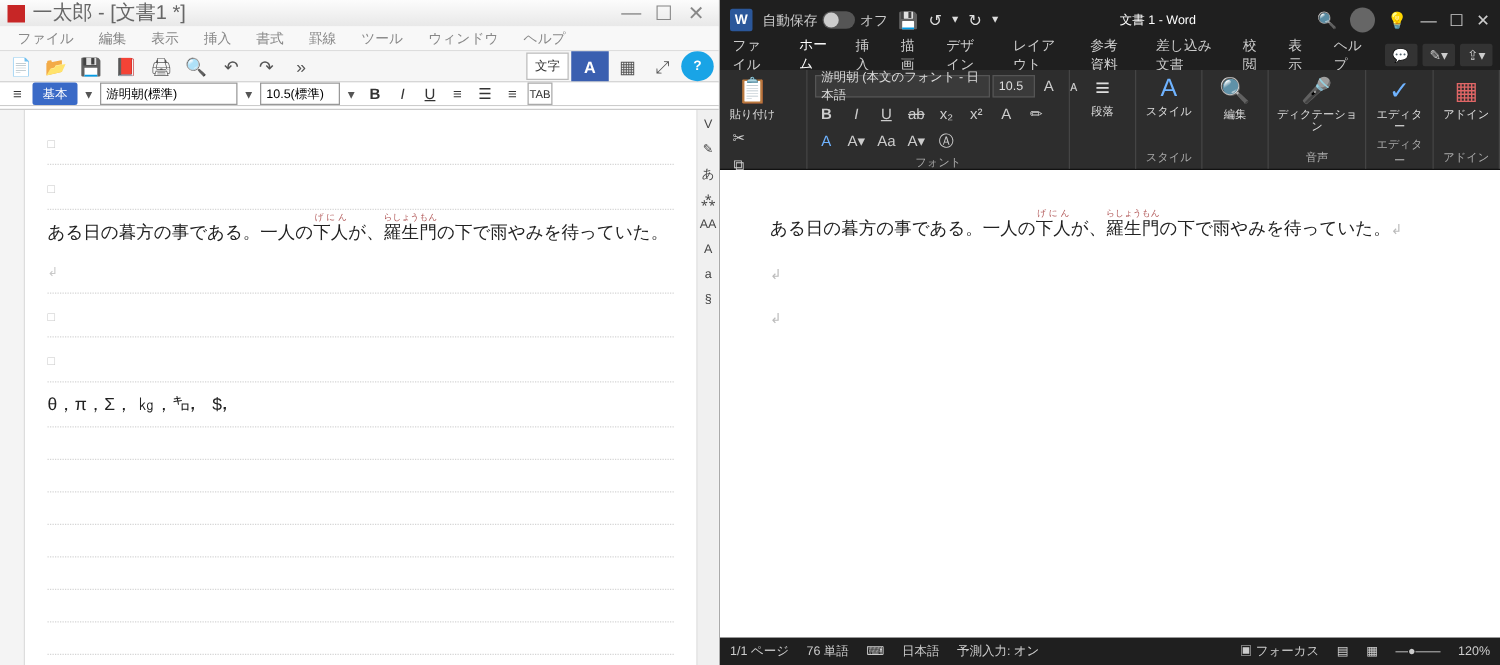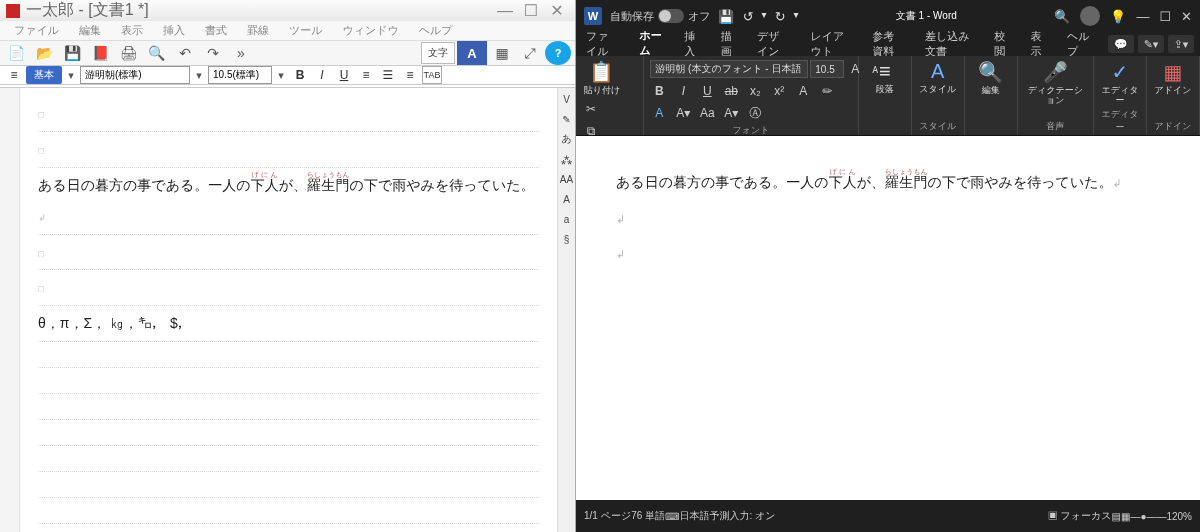--- a/index.html
+++ b/index.html
@@ -41,37 +41,37 @@
   .r-title .wordlogo { width: 18px; height: 18px; background: #2b579a; color: #fff; font-size: 11px; font-weight: bold; display: flex; align-items: center; justify-content: center; border-radius: 2px; }
   .r-title .autosave { display: flex; align-items: center; gap: 4px; }
   .r-title .toggle { width: 26px; height: 14px; border-radius: 7px; background: #555; position: relative; }
   .r-title .toggle::after { content: ""; position: absolute; left: 1px; top: 1px; width: 12px; height: 12px; border-radius: 50%; background: #ccc; }
   .r-title .qat { display: flex; gap: 8px; font-size: 13px; color: #ddd; }
   .r-title .doc { flex: 1; text-align: center; color: #fff; font-size: 10px; }
   .r-title .rsys { display: flex; gap: 10px; align-items: center; color: #ccc; font-size: 13px; }
   .r-title .rsys .acct { width: 20px; height: 20px; border-radius: 50%; background: #666; }
   .r-ribbonTabs { height: 24px; background: #1f1f1f; display: flex; align-items: center; padding: 0 6px; gap: 12px; color: #ccc; font-size: 11px; }
   .r-ribbonTabs .tab { padding: 2px 4px; }
-  .r-ribbonTabs .tab.active { color: #fff; border-bottom: 2px solid #4a8de0; font-weight: bold; }
+  .r-ribbonTabs .tab.active { color: #fff; border-bottom: 2px solid #4a8de0; }
   .r-ribbonTabs .rightbtns { margin-left: auto; display: flex; gap: 4px; }
   .r-ribbonTabs .rightbtns div { width: 26px; height: 18px; background: #333; border-radius: 2px; display: flex; align-items: center; justify-content: center; color: #ccc; font-size: 11px; }
   .r-ribbon { height: 80px; background: #2d2d2d; display: flex; align-items: stretch; border-bottom: 1px solid #111; }
   .r-group { border-right: 1px solid #444; padding: 4px 6px 2px; display: flex; flex-direction: column; justify-content: space-between; }
   .r-group-label { font-size: 9px; color: #aaa; text-align: center; margin-top: 2px; }
   .r-group-body { display: flex; gap: 4px; align-items: center; flex-wrap: wrap; }
   .r-icoSm { width: 18px; height: 18px; display: flex; align-items: center; justify-content: center; color: #ccc; font-size: 12px; }
   .r-fontbox { height: 18px; background: #3a3a3a; border: 1px solid #555; color: #ddd; font-size: 10px; padding: 0 4px; display: flex; align-items: center; }
   .r-vert { display: flex; flex-direction: column; align-items: center; gap: 2px; color: #ddd; min-width: 40px; }
   .r-vert .big { font-size: 20px; }
   .r-vert .lbl { font-size: 9px; text-align: center; line-height: 1.1; }
   .r-doc { flex: 1; background: #fff; overflow: hidden; position: relative; }
   .r-doc-inner { padding: 30px 40px; font-family: "Yu Mincho", serif; font-size: 14px; color: #222; line-height: 2.4; }
   .r-doc-inner .para { margin-bottom: 2px; }
   .r-doc .pm { color: #bbb; font-size: 11px; }
-  .r-status { height: 32px; background: #1f1f1f; color: #ccc; display: flex; align-items: center; font-size: 10px; padding: 0 8px; }
+  .r-status { height: 22px; background: #1f1f1f; color: #ccc; display: flex; align-items: center; font-size: 10px; padding: 0 8px; gap: 14px; }
   .r-status .rspc { flex: 1; }
 </style>
 </head>
 <body>
 
 <div class="left-app">
   <div class="l-title">
     <div class="logo"></div>
     <div>一太郎 - [文書1 *]</div>
     <div class="spacer"></div>
@@ -225,21 +225,21 @@
           <div class="r-icoSm">⧉</div>
           <div class="r-icoSm">🖌</div>
         </div>
       </div>
       <div class="r-group-label">クリップボード</div>
     </div>
 
     <div class="r-group" style="min-width:210px">
       <div class="r-group-body" style="flex-direction:column;align-items:flex-start;gap:4px">
         <div style="display:flex;gap:2px">
-          <div class="r-fontbox" style="width:158px">游明朝 (本文のフォント - 日本語</div>
+          <div class="r-fontbox" style="width:140px">游明朝 (本文のフォント - 日本語</div>
           <div class="r-fontbox" style="width:34px">10.5</div>
           <div class="r-icoSm">A</div>
           <div class="r-icoSm">ᴀ</div>
         </div>
         <div style="display:flex;gap:6px">
           <div class="r-icoSm" style="font-weight:bold">B</div>
           <div class="r-icoSm" style="font-style:italic">I</div>
           <div class="r-icoSm" style="text-decoration:underline">U</div>
           <div class="r-icoSm" style="text-decoration:line-through">ab</div>
           <div class="r-icoSm">x₂</div>

